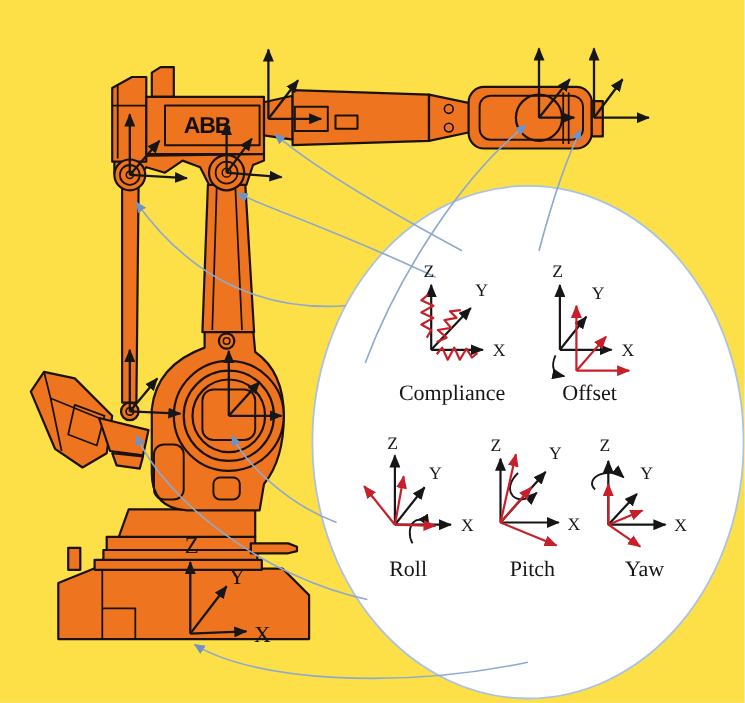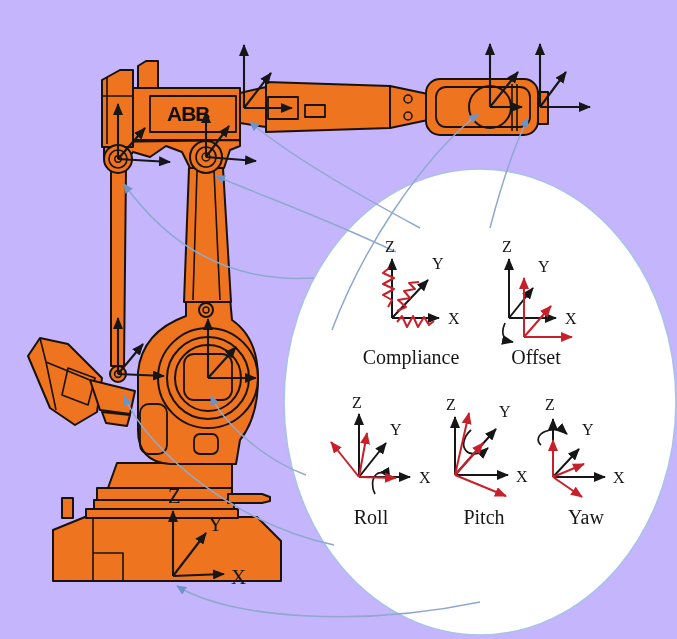--- a/index.html
+++ b/index.html
@@ -1,16 +1,16 @@
 <!DOCTYPE html>
 <html><head>
 <meta charset="utf-8">
 <style>
   html,body{margin:0;padding:0;background:#ffffff;}
-  .canvas{position:relative;width:677px;height:639px;background:#c4b5fd;overflow:hidden;
+  .canvas{position:relative;width:677px;height:639px;background:#fde047;overflow:hidden;
           font-family:"Liberation Serif", serif;}
   svg{display:block;}
   .axis-label{font-family:"Liberation Serif", serif;font-size:16px;fill:#161616;}
   .base-label{font-family:"Liberation Serif", serif;font-size:21px;fill:#161616;}
   .caption{font-family:"Liberation Serif", serif;font-size:20px;fill:#161616;text-anchor:middle;}
   .brand{font-family:"Liberation Sans", sans-serif;font-size:21px;font-weight:bold;fill:#140e05;letter-spacing:-1px;}
 </style>
 </head>
 <body>
 

